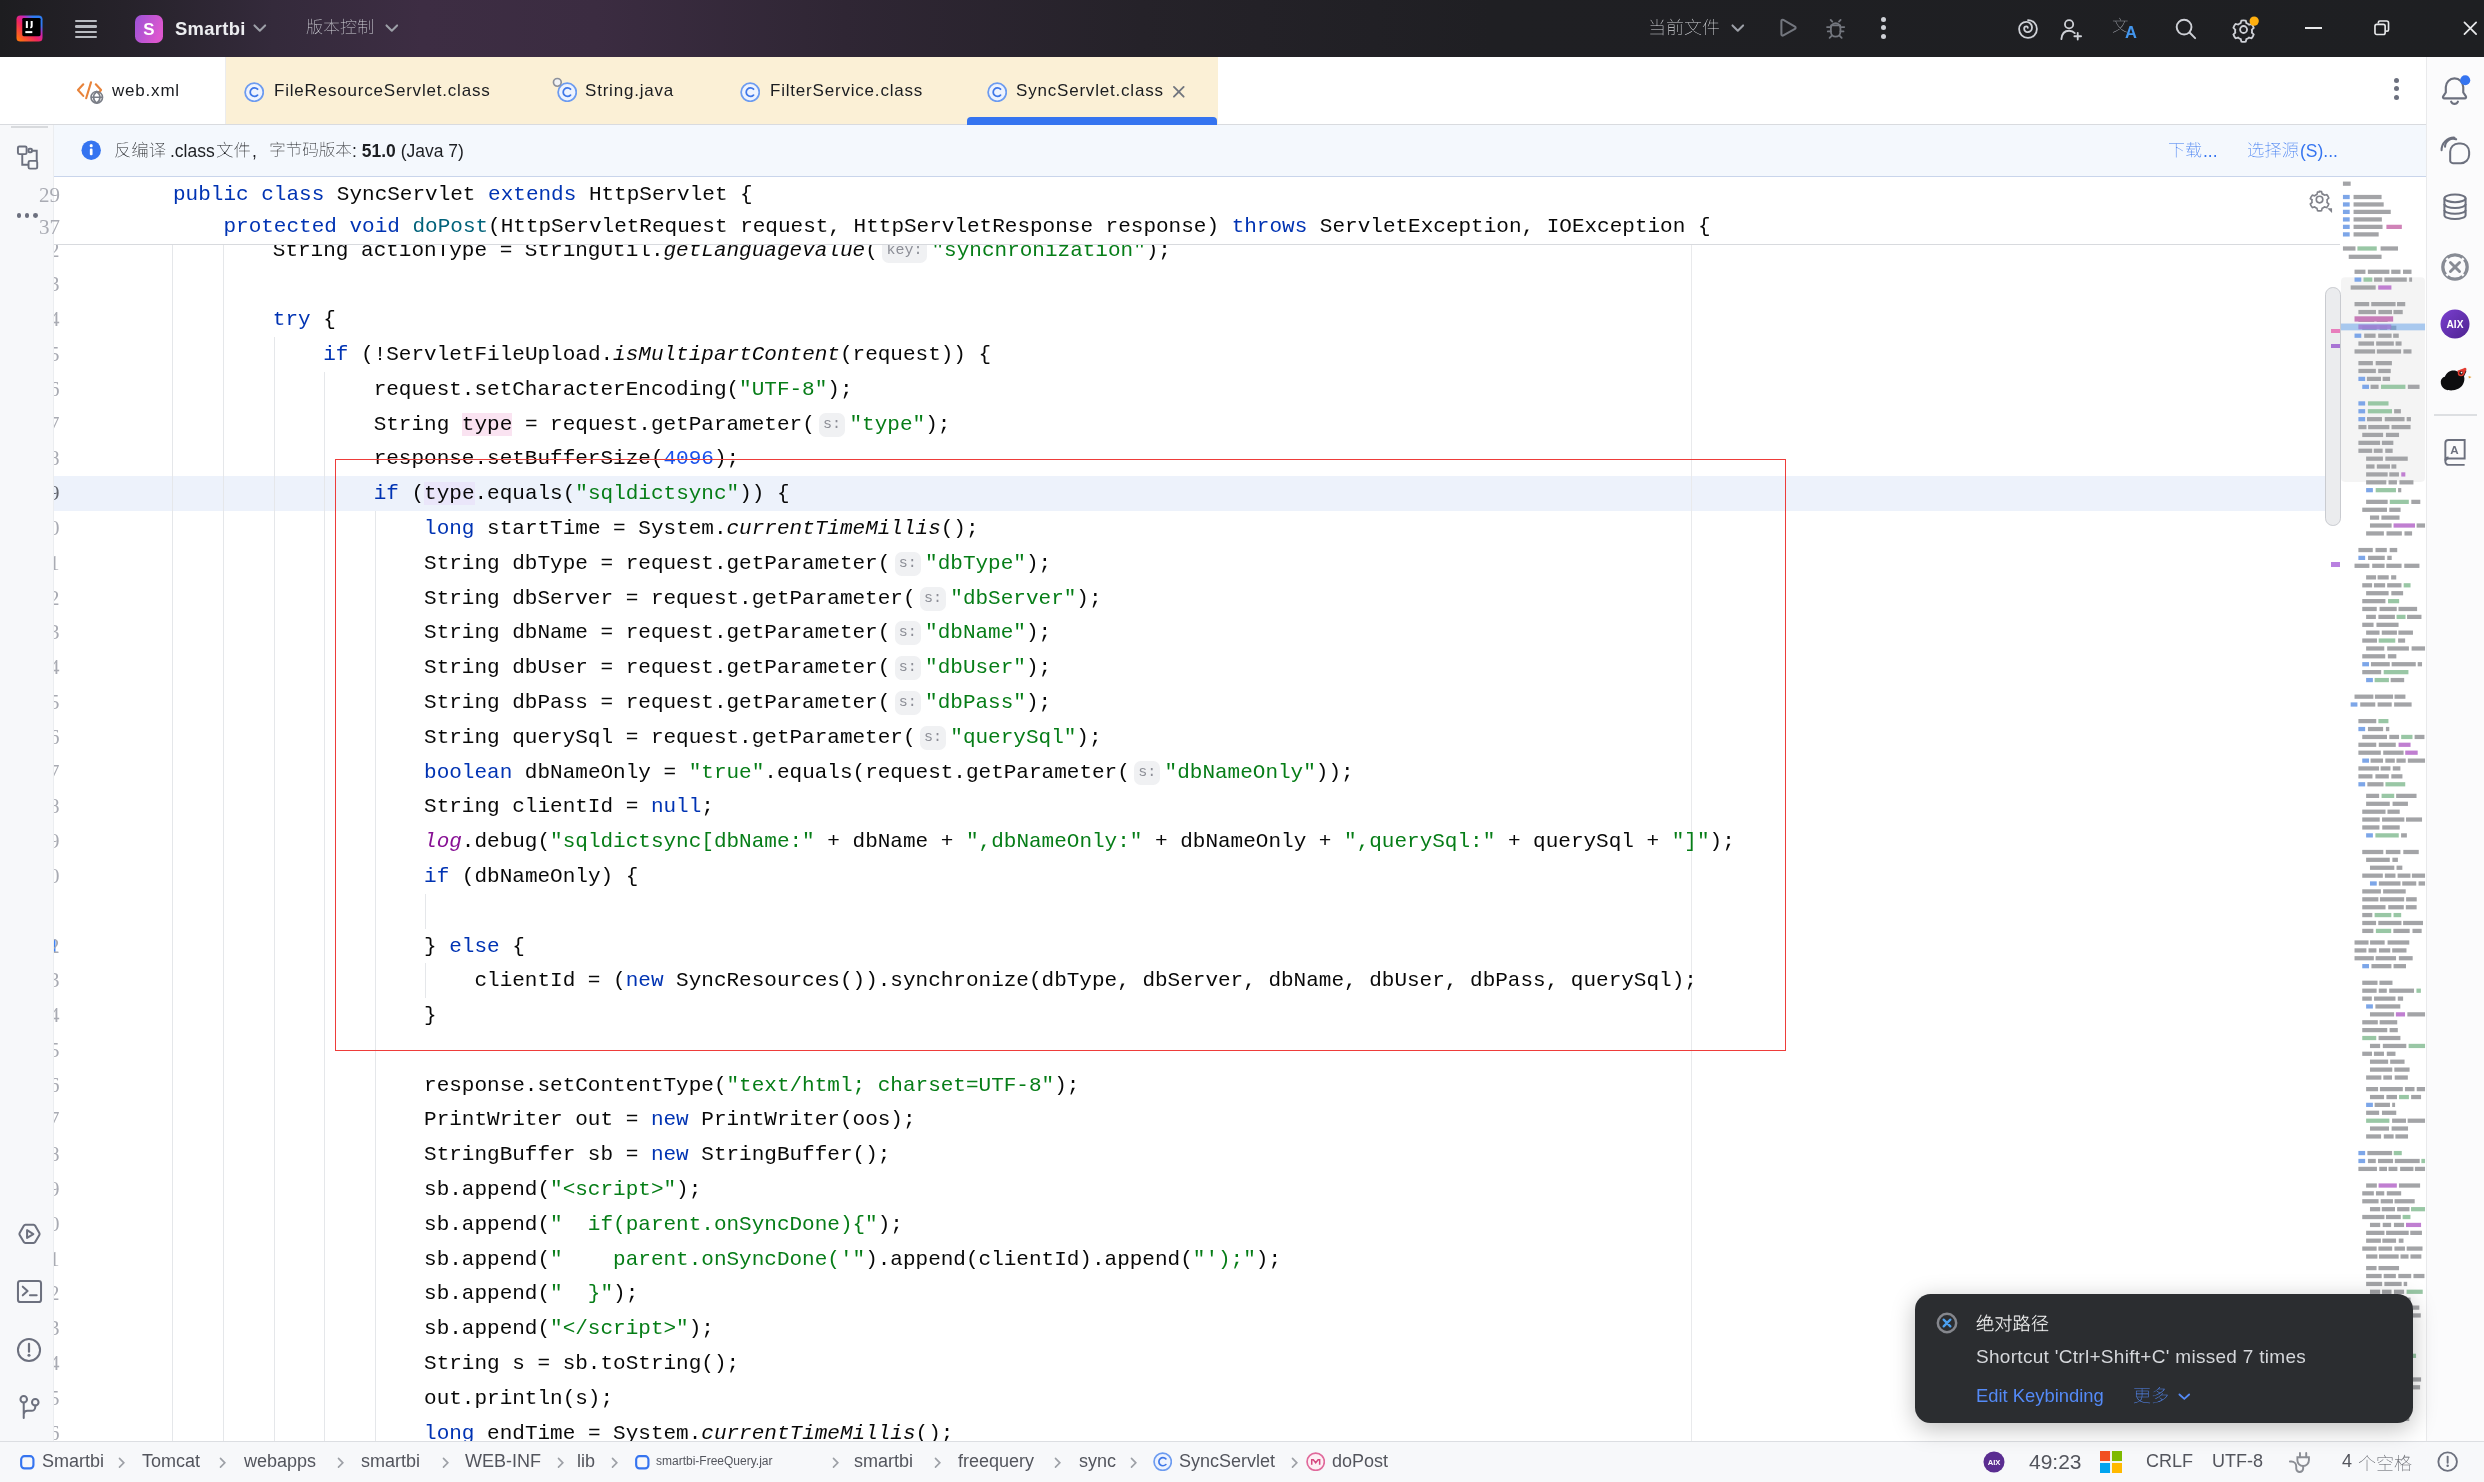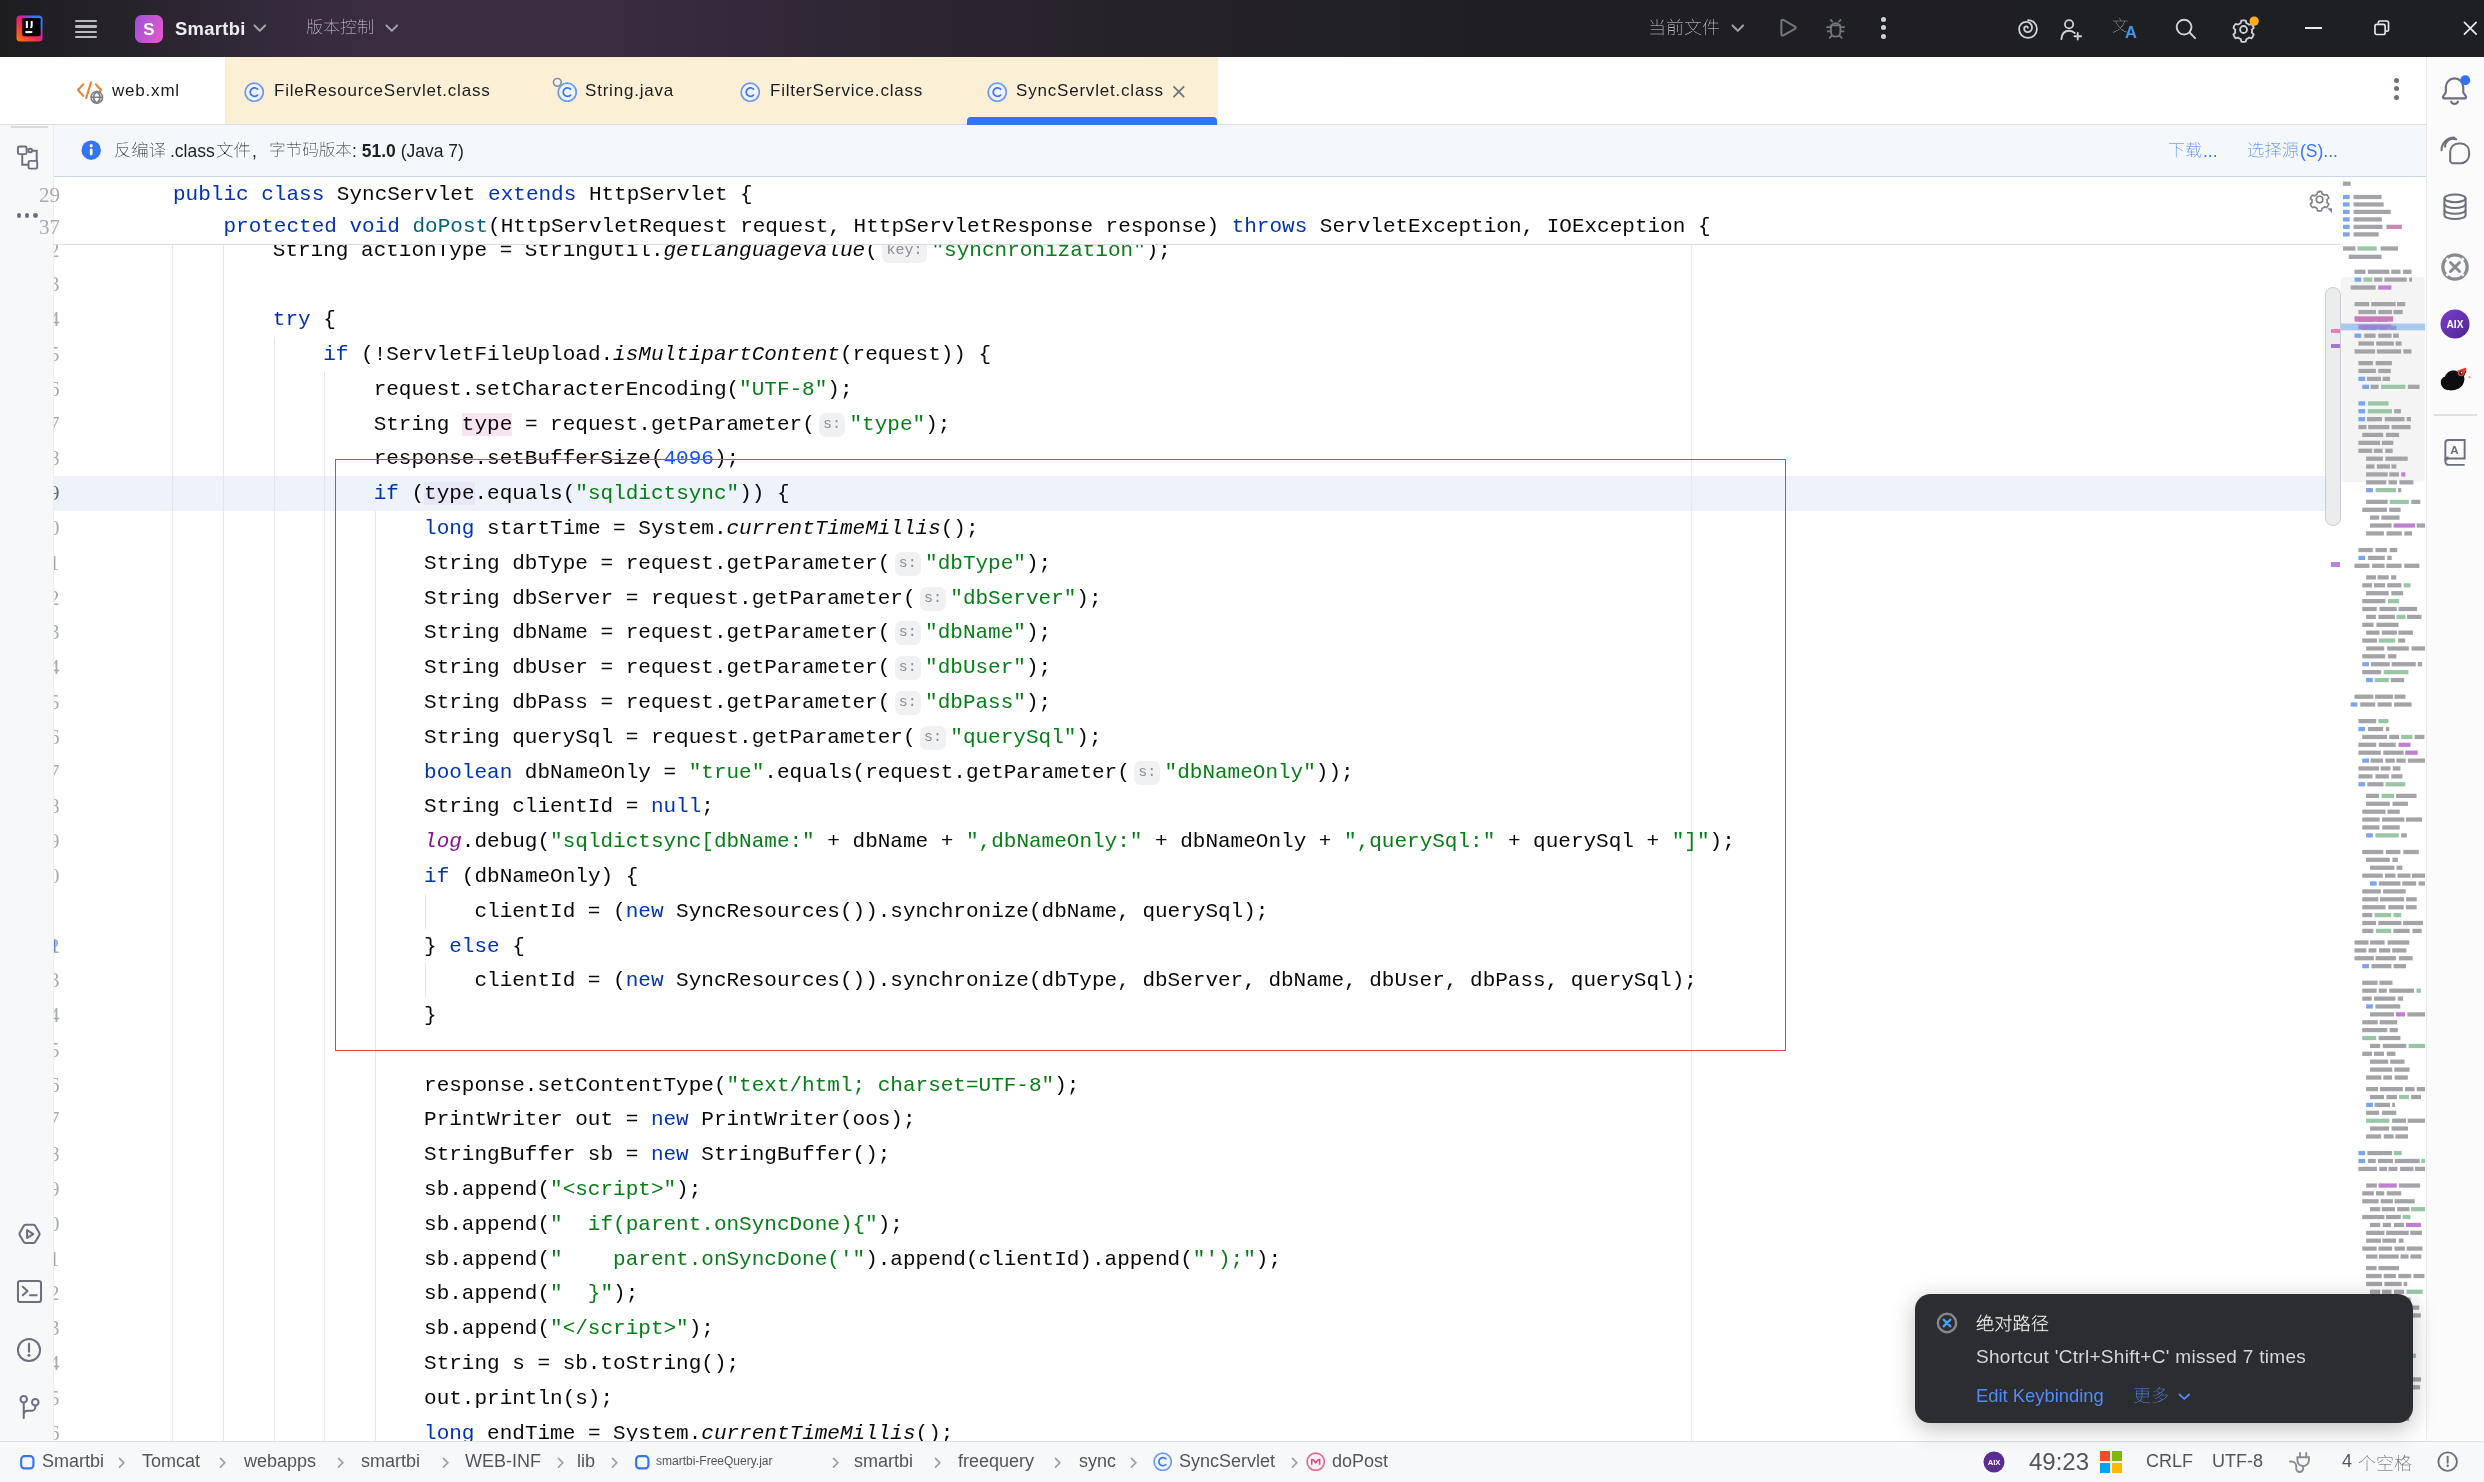--- a/index.html
+++ b/index.html
@@ -344,21 +344,20 @@
     <div class="cl" style="left:118px;top:475px">                    String querySql = request.getParameter(<span class="hint">s:</span><span class="s">"querySql"</span>);</div>
     <div class="ln" style="left:-15.5px;top:510px;color:#a9abb3">57</div>
     <div class="cl" style="left:118px;top:510px">                    <span class="k">boolean</span> dbNameOnly = <span class="s">"true"</span>.equals(request.getParameter(<span class="hint">s:</span><span class="s">"dbNameOnly"</span>));</div>
     <div class="ln" style="left:-15.5px;top:544px;color:#a9abb3">58</div>
     <div class="cl" style="left:118px;top:544px">                    String clientId = <span class="k">null</span>;</div>
     <div class="ln" style="left:-15.5px;top:579px;color:#a9abb3">59</div>
     <div class="cl" style="left:118px;top:579px">                    <span class="f">log</span>.debug(<span class="s">"sqldictsync[dbName:"</span> + dbName + <span class="s">",dbNameOnly:"</span> + dbNameOnly + <span class="s">",querySql:"</span> + querySql + <span class="s">"]"</span>);</div>
     <div class="ln" style="left:-15.5px;top:614px;color:#a9abb3">60</div>
     <div class="cl" style="left:118px;top:614px">                    <span class="k">if</span> (dbNameOnly) {</div>
     <div class="ln" style="left:-15.5px;top:684px;color:#3b82f6">61</div>
-    <div class="cl" style="left:118px;top:649px">                        clientId = (<span class="k">new</span> SyncResources()).synchronize(dbName, querySql);</div>
     <div class="ln" style="left:-15.5px;top:684px;color:#a9abb3">62</div>
     <div class="cl" style="left:118px;top:684px">                    } <span class="k">else</span> {</div>
     <div class="ln" style="left:-15.5px;top:718px;color:#a9abb3">63</div>
     <div class="cl" style="left:118px;top:718px">                        clientId = (<span class="k">new</span> SyncResources()).synchronize(dbType, dbServer, dbName, dbUser, dbPass, querySql);</div>
     <div class="ln" style="left:-15.5px;top:753px;color:#a9abb3">64</div>
     <div class="cl" style="left:118px;top:753px">                    }</div>
     <div class="ln" style="left:-15.5px;top:788px;color:#a9abb3">65</div>
     <div class="ln" style="left:-15.5px;top:823px;color:#a9abb3">66</div>
     <div class="cl" style="left:118px;top:823px">                    response.setContentType(<span class="s">"text/html; charset=UTF-8"</span>);</div>
     <div class="ln" style="left:-15.5px;top:857px;color:#a9abb3">67</div>
@@ -909,21 +908,21 @@
   </svg>
 <svg class="icon" style="left:1306px;top:1452px" width="19.4" height="19.4" viewBox="0 0 22 22">
 <circle cx="11" cy="11" r="9.8" fill="#fdf0f5" stroke="#e0699b" stroke-width="1.9"></circle>
 <path d="M6.5 14.5V8.8h1.8l2.7 3.4 2.7-3.4h1.8v5.7" fill="none" stroke="#d4487f" stroke-width="1.7"></path>
   </svg>
 <div class="abs" style="left:1332px;top:1441px;height:41px;line-height:41px;font-size:18px;color:#53555d;font-weight:400">doPost</div>
 <svg class="icon" style="left:1983px;top:1451px" width="22" height="22" viewBox="0 0 23 23">
 <circle cx="11.5" cy="11.5" r="11" fill="#5a2d91"></circle>
 <text x="11.5" y="15" text-anchor="middle" font-family="Liberation Sans" font-size="8" font-weight="bold" fill="#fff">AIX</text>
   </svg>
-<div class="abs" style="left:2029px;top:1441px;height:41px;line-height:41px;font-size:24px;color:#53555d;font-weight:400">49:23</div>
+<div class="abs" style="left:2029px;top:1441px;height:41px;line-height:41px;font-size:21px;color:#53555d;font-weight:400">49:23</div>
 <svg class="icon" style="left:2100px;top:1451px" width="22" height="22" viewBox="0 0 23 23">
 <rect x="0" y="0" width="10.5" height="10.5" fill="#f25022"></rect>
     <rect x="12.5" y="0" width="10.5" height="10.5" fill="#7fba00"></rect>
 <rect x="0" y="12.5" width="10.5" height="10.5" fill="#00a4ef"></rect>
     <rect x="12.5" y="12.5" width="10.5" height="10.5" fill="#ffb900"></rect>
   </svg>
 <div class="abs" style="left:2146px;top:1441px;height:41px;line-height:41px;font-size:18px;color:#53555d;font-weight:400">CRLF</div>
 <div class="abs" style="left:2212px;top:1441px;height:41px;line-height:41px;font-size:18px;color:#53555d;font-weight:400">UTF-8</div>
 <svg class="icon" style="left:2287px;top:1450px" width="25" height="24" viewBox="0 0 26 25">
 <g fill="none" stroke="#8a8d94" stroke-width="2" stroke-linecap="round">

